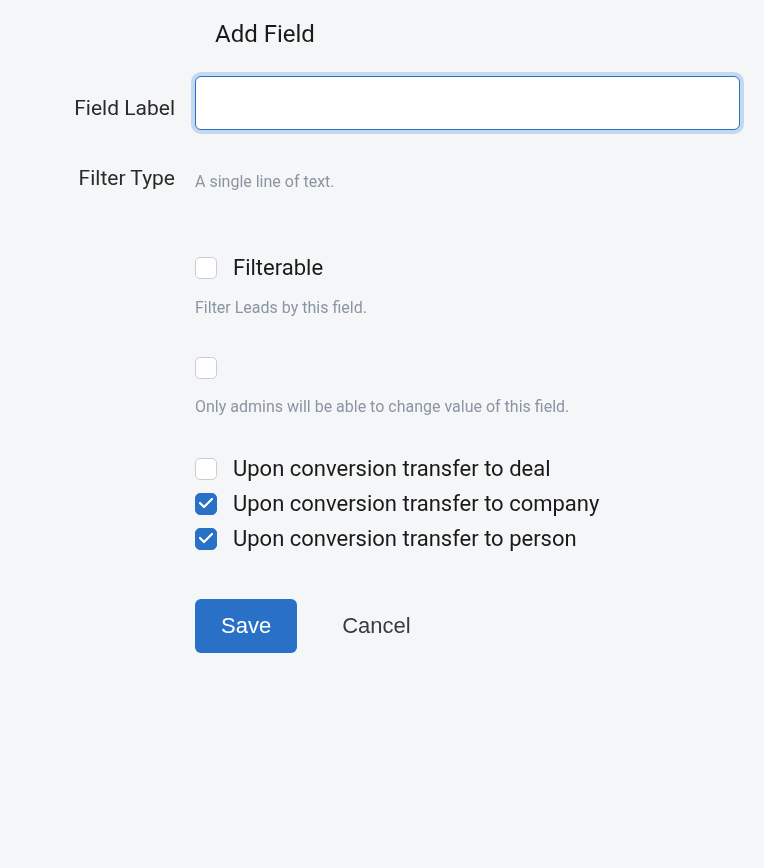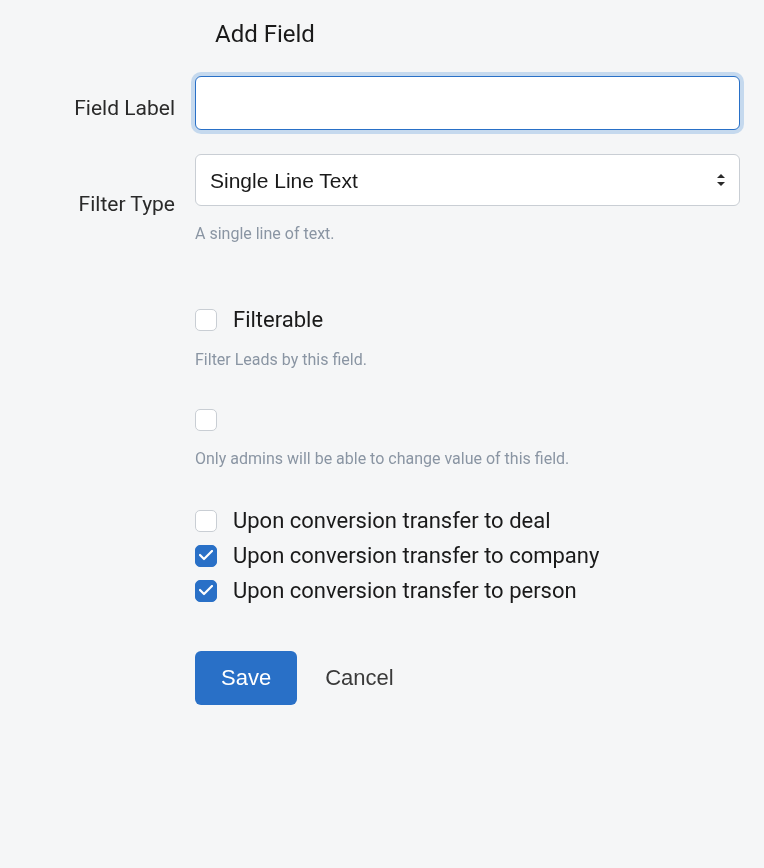--- a/index.html
+++ b/index.html
@@ -120,21 +120,21 @@
     .checkbox-label {
       font-size: 22px;
       color: #1a1a1a;
     }
     .section-spacer {
       height: 40px;
     }
     .button-row {
       display: flex;
       align-items: center;
-      gap: 28px;
+      gap: 45px;
       margin-top: 48px;
     }
     .btn-primary {
       background: #2970c7;
       color: #fff;
       border: none;
       border-radius: 6px;
       padding: 14px 26px;
       font-size: 22px;
       font-weight: 500;
@@ -157,33 +157,20 @@
   <div class="form-row">
     <div class="label-col">Field Label</div>
     <div class="field-col">
       <input type="text" class="text-input" value="" style="">
     </div>
   </div>
 
   <div class="form-row">
     <div class="label-col">Filter Type</div>
     <div class="field-col">
-      <div class="select-wrapper">
-        <select class="select-input">
-          <option>Single Line Text</option>
-        </select>
-        <span class="select-arrows">
-          <svg width="10" height="6" viewBox="0 0 10 6">
-              <path d="M1 5 L5 1 L9 5" fill="#2a2a2a"></path>
-            </svg>
-          <svg width="10" height="6" viewBox="0 0 10 6">
-              <path d="M1 1 L5 5 L9 1" fill="#2a2a2a"></path>
-            </svg>
-        </span>
-      </div>
       <div class="help-text">A single line of text.</div>
     </div>
   </div>
 
   <div class="form-row">
     <div class="label-col"></div>
     <div class="field-col">
       <div class="section-spacer"></div>
       <div class="checkbox-row">
         <div class="checkbox">

